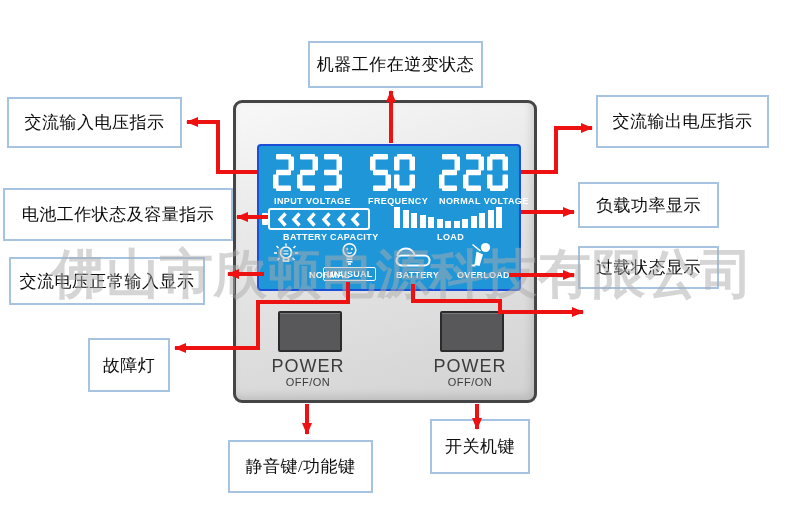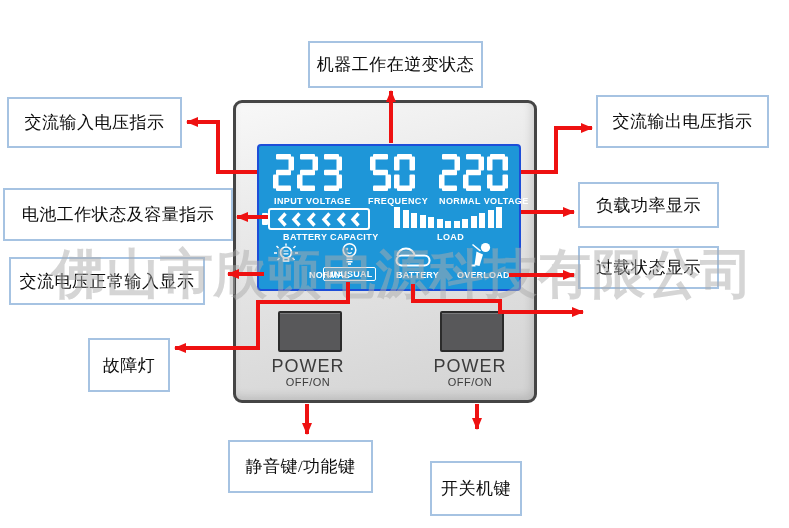--- a/index.html
+++ b/index.html
@@ -231,16 +231,16 @@
 
   <div class="callout" style="left:308px;top:41px;width:175px;height:47px;">机器工作在逆变状态</div>
   <div class="callout" style="left:7px;top:97px;width:175px;height:51px;">交流输入电压指示</div>
   <div class="callout" style="left:3px;top:188px;width:230px;height:53px;">电池工作状态及容量指示</div>
   <div class="callout" style="left:9px;top:257px;width:196px;height:48px;">交流电压正常输入显示</div>
   <div class="callout" style="left:88px;top:338px;width:82px;height:54px;">故障灯</div>
   <div class="callout" style="left:596px;top:95px;width:173px;height:53px;">交流输出电压指示</div>
   <div class="callout" style="left:578px;top:182px;width:141px;height:46px;">负载功率显示</div>
   <div class="callout" style="left:578px;top:246px;width:141px;height:43px;text-align:right;">过载状态显示</div>
   <div class="callout" style="left:228px;top:440px;width:145px;height:53px;">静音键/功能键</div>
-  <div class="callout" style="left:430px;top:461px;width:92px;height:55px;">开关机键</div>
+  <div class="callout" style="left:430px;top:419px;width:100px;height:55px;">开关机键</div>
 
   <div class="watermark">佛山市欣顿电源科技有限公司</div>
 </div>
 
 </body></html>

